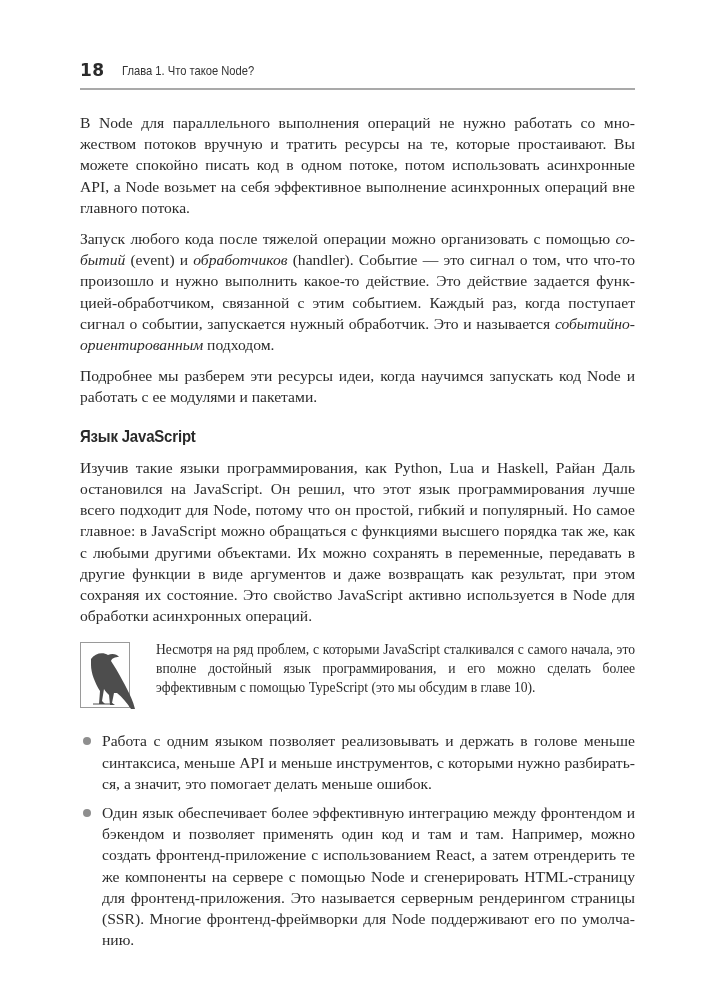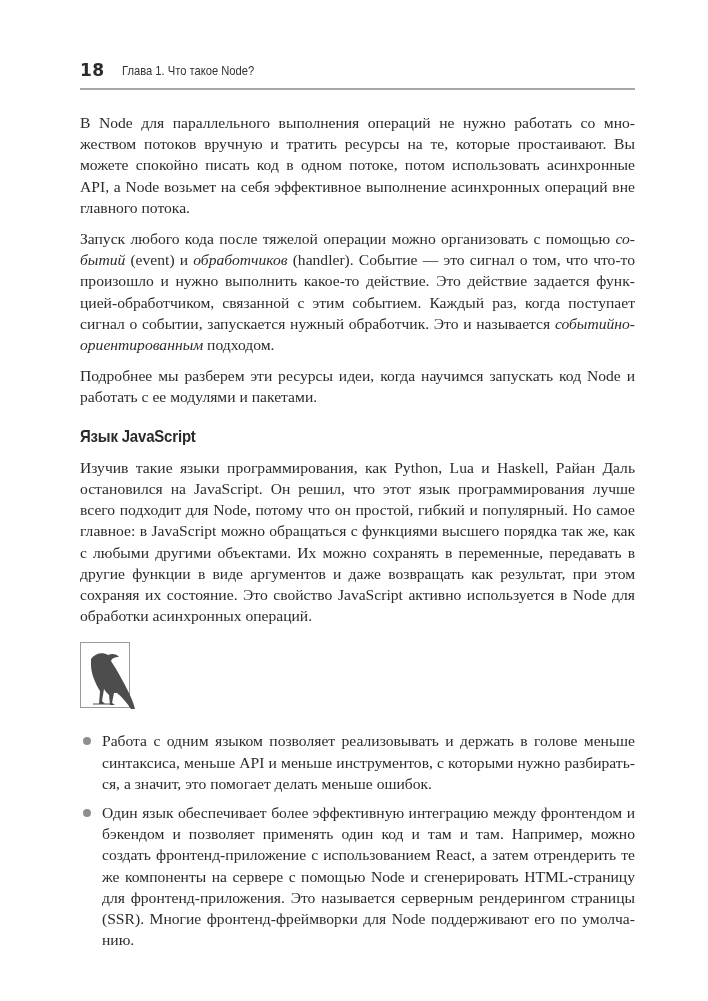--- a/index.html
+++ b/index.html
@@ -146,20 +146,21 @@
 
     <p>Изучив такие языки программирования, как Python, Lua и Haskell, Райан Даль остановился на JavaScript. Он решил, что этот язык программирования лучше всего подходит для Node, потому что он простой, гибкий и популярный. Но самое главное: в JavaScript можно обращаться с функциями высшего порядка так же, как с любыми другими объектами. Их можно сохранять в переменные, передавать в другие функции в виде аргументов и даже возвращать как результат, при этом сохраняя их состояние. Это свойство JavaScript активно используется в Node для обработки асинхронных операций.</p>
 
     <div class="note">
       <div class="note-icon">
         <svg viewBox="0 0 60 70" xmlns="http://www.w3.org/2000/svg">
           <path d="M10 16 C14 10 22 9 27 12 C31 10 36 11 38 14 C34 14 31 15 30 18 C34 24 40 34 46 46 C49 52 52 58 54 66 L50 66 C46 60 41 54 36 50 L33 50 L31 60 L34 62 L29 62 L28 52 C26 50 24 48 23 46 L21 58 L24 61 L18 61 L19 48 C14 40 10 30 10 22 Z" fill="#4d4d4d"></path>
           <path d="M12 61 L32 61" stroke="#4d4d4d" stroke-width="1"></path>
         </svg>
       </div>
+      <div class="note-text">Несмотря на ряд проблем, с которыми JavaScript сталкивался с самого начала, это вполне достойный язык программирования, и его можно сделать более эффективным с помощью TypeScript (это мы обсудим в главе 10).</div>
     </div>
 
 
     <ul class="bullets">
       <li>
         <span class="bullet-dot"></span>
         <span>Работа с одним языком позволяет реализовывать и держать в голове меньше синтаксиса, меньше API и меньше инструментов, с которыми нужно разбирать­ся, а значит, это помогает делать меньше ошибок.</span>
       </li>
       <li>
         <span class="bullet-dot"></span>

